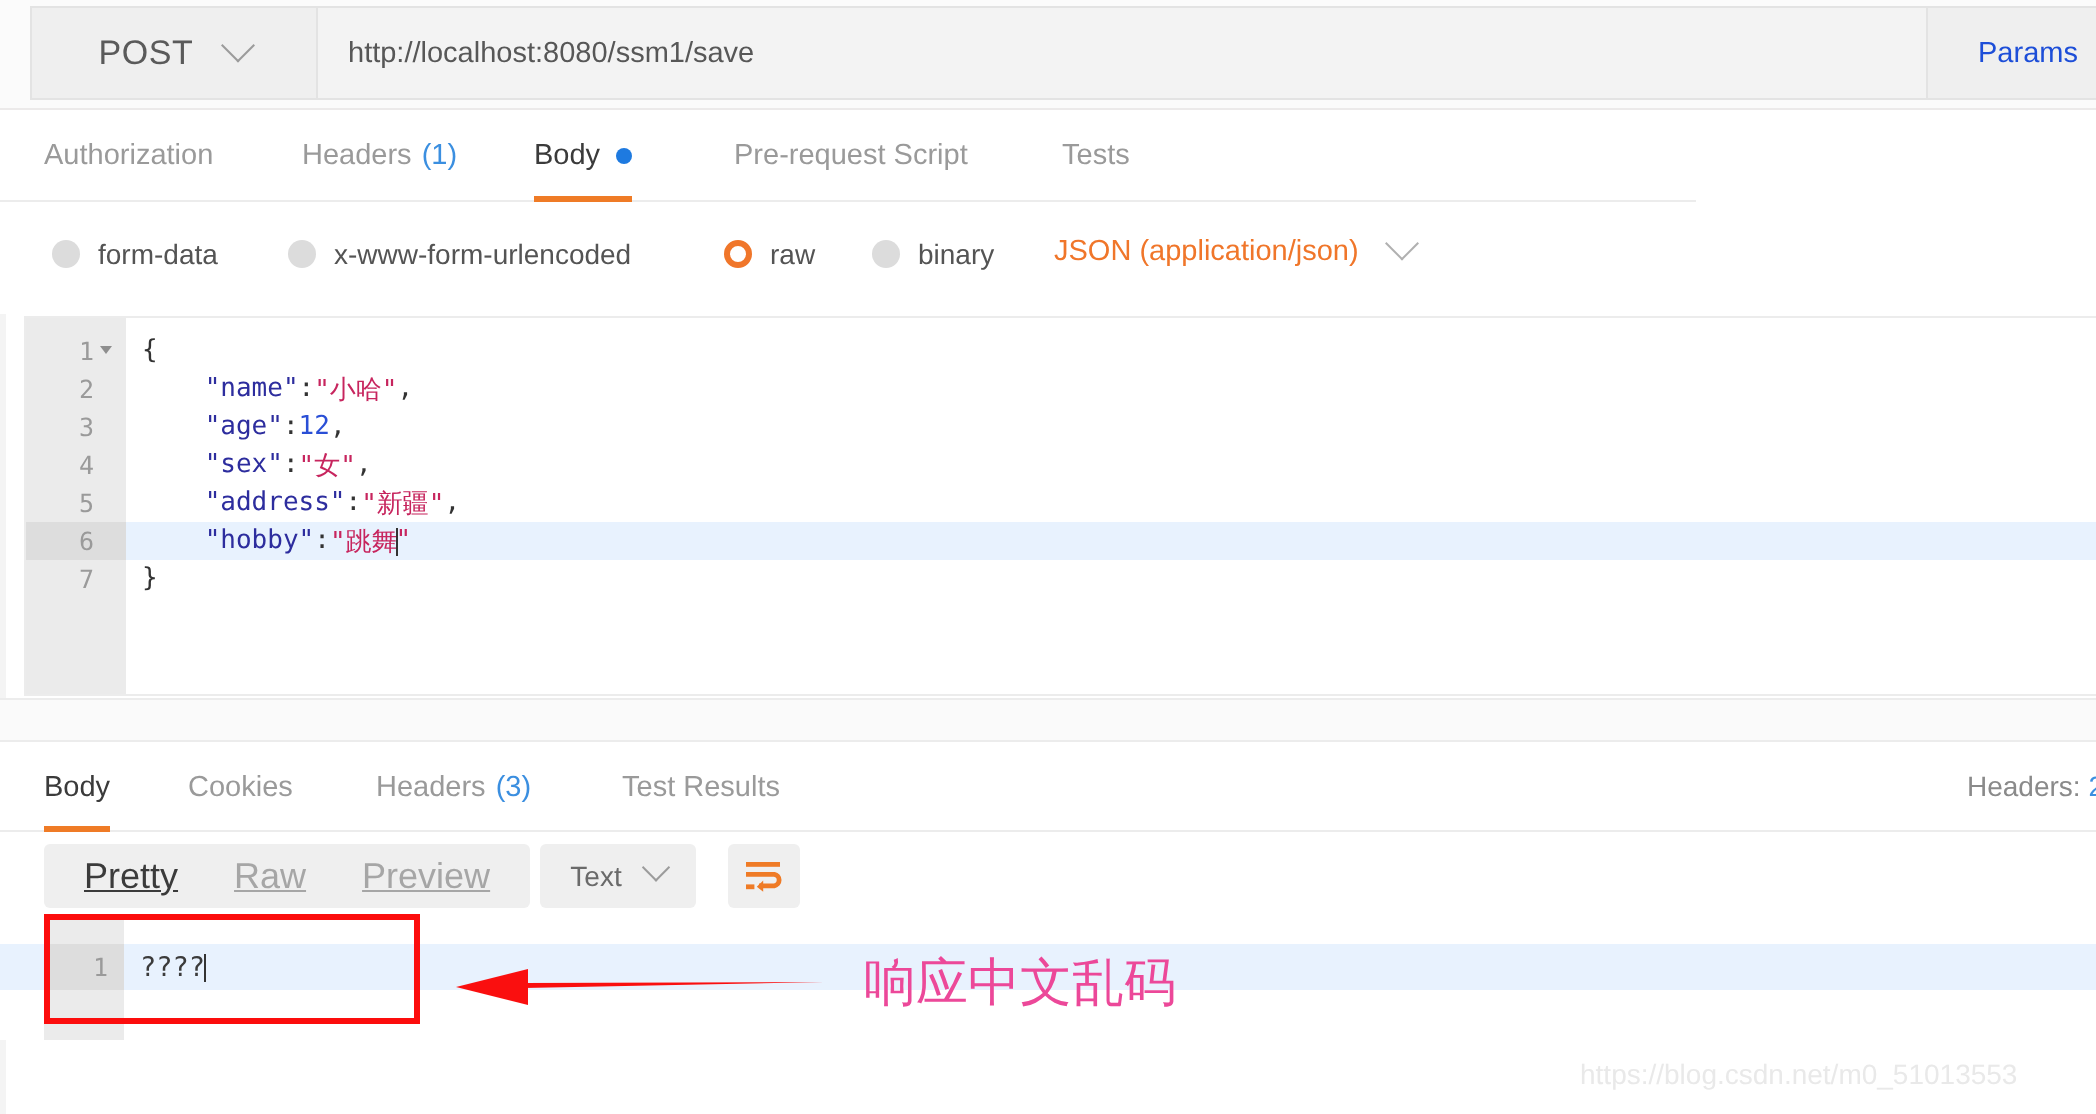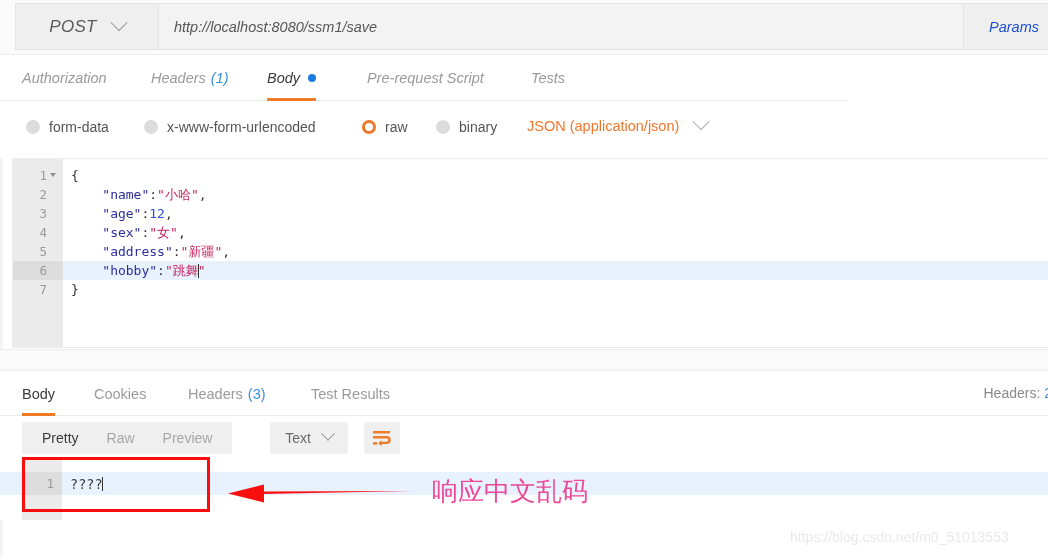--- a/index.html
+++ b/index.html
@@ -18,21 +18,20 @@
   }
 
   
   .url-row {
     position: absolute;
     left: 0; top: 0;
     width: 1048px; height: 55px;
     background: #fbfbfb;
     border-bottom: 1px solid #eceaea;
     box-sizing: border-box;
-    font-style: italic;
   }
   .method-box {
     position: absolute;
     left: 15px; top: 3px;
     width: 143px; height: 47px;
     background: #efefef;
     border: 1px solid #e3e3e3;
     border-right: none;
     box-sizing: border-box;
     display: flex;
@@ -89,21 +88,20 @@
   }
 
   
   .req-tabs {
     position: absolute;
     left: 0; top: 55px;
     width: 848px; height: 46px;
     background: #ffffff;
     border-bottom: 1px solid #ececec;
     box-sizing: border-box;
-    font-style: italic;
   }
   .tab {
     position: absolute;
     top: 0;
     height: 46px;
     display: flex;
     align-items: center;
     font-size: 14.5px;
     color: #9a9a9a;
     cursor: pointer;
@@ -303,24 +301,25 @@
     left: 22px; top: 6px;
     height: 32px;
     background: #efefef;
     border-radius: 3px;
     display: flex;
     align-items: center;
     padding: 0 6px;
   }
   .seg-item {
     padding: 0 14px;
-    font-size: 14px;
+    font-size: 18px;
     color: #a6a6a6;
     cursor: pointer;
     line-height: 32px;
+    text-decoration: underline;
   }
   .seg-item.active { color: #3b3b3b; }
   .text-select {
     position: absolute;
     left: 270px; top: 6px;
     width: 78px; height: 32px;
     background: #efefef;
     border-radius: 3px;
     display: flex;
     align-items: center;

